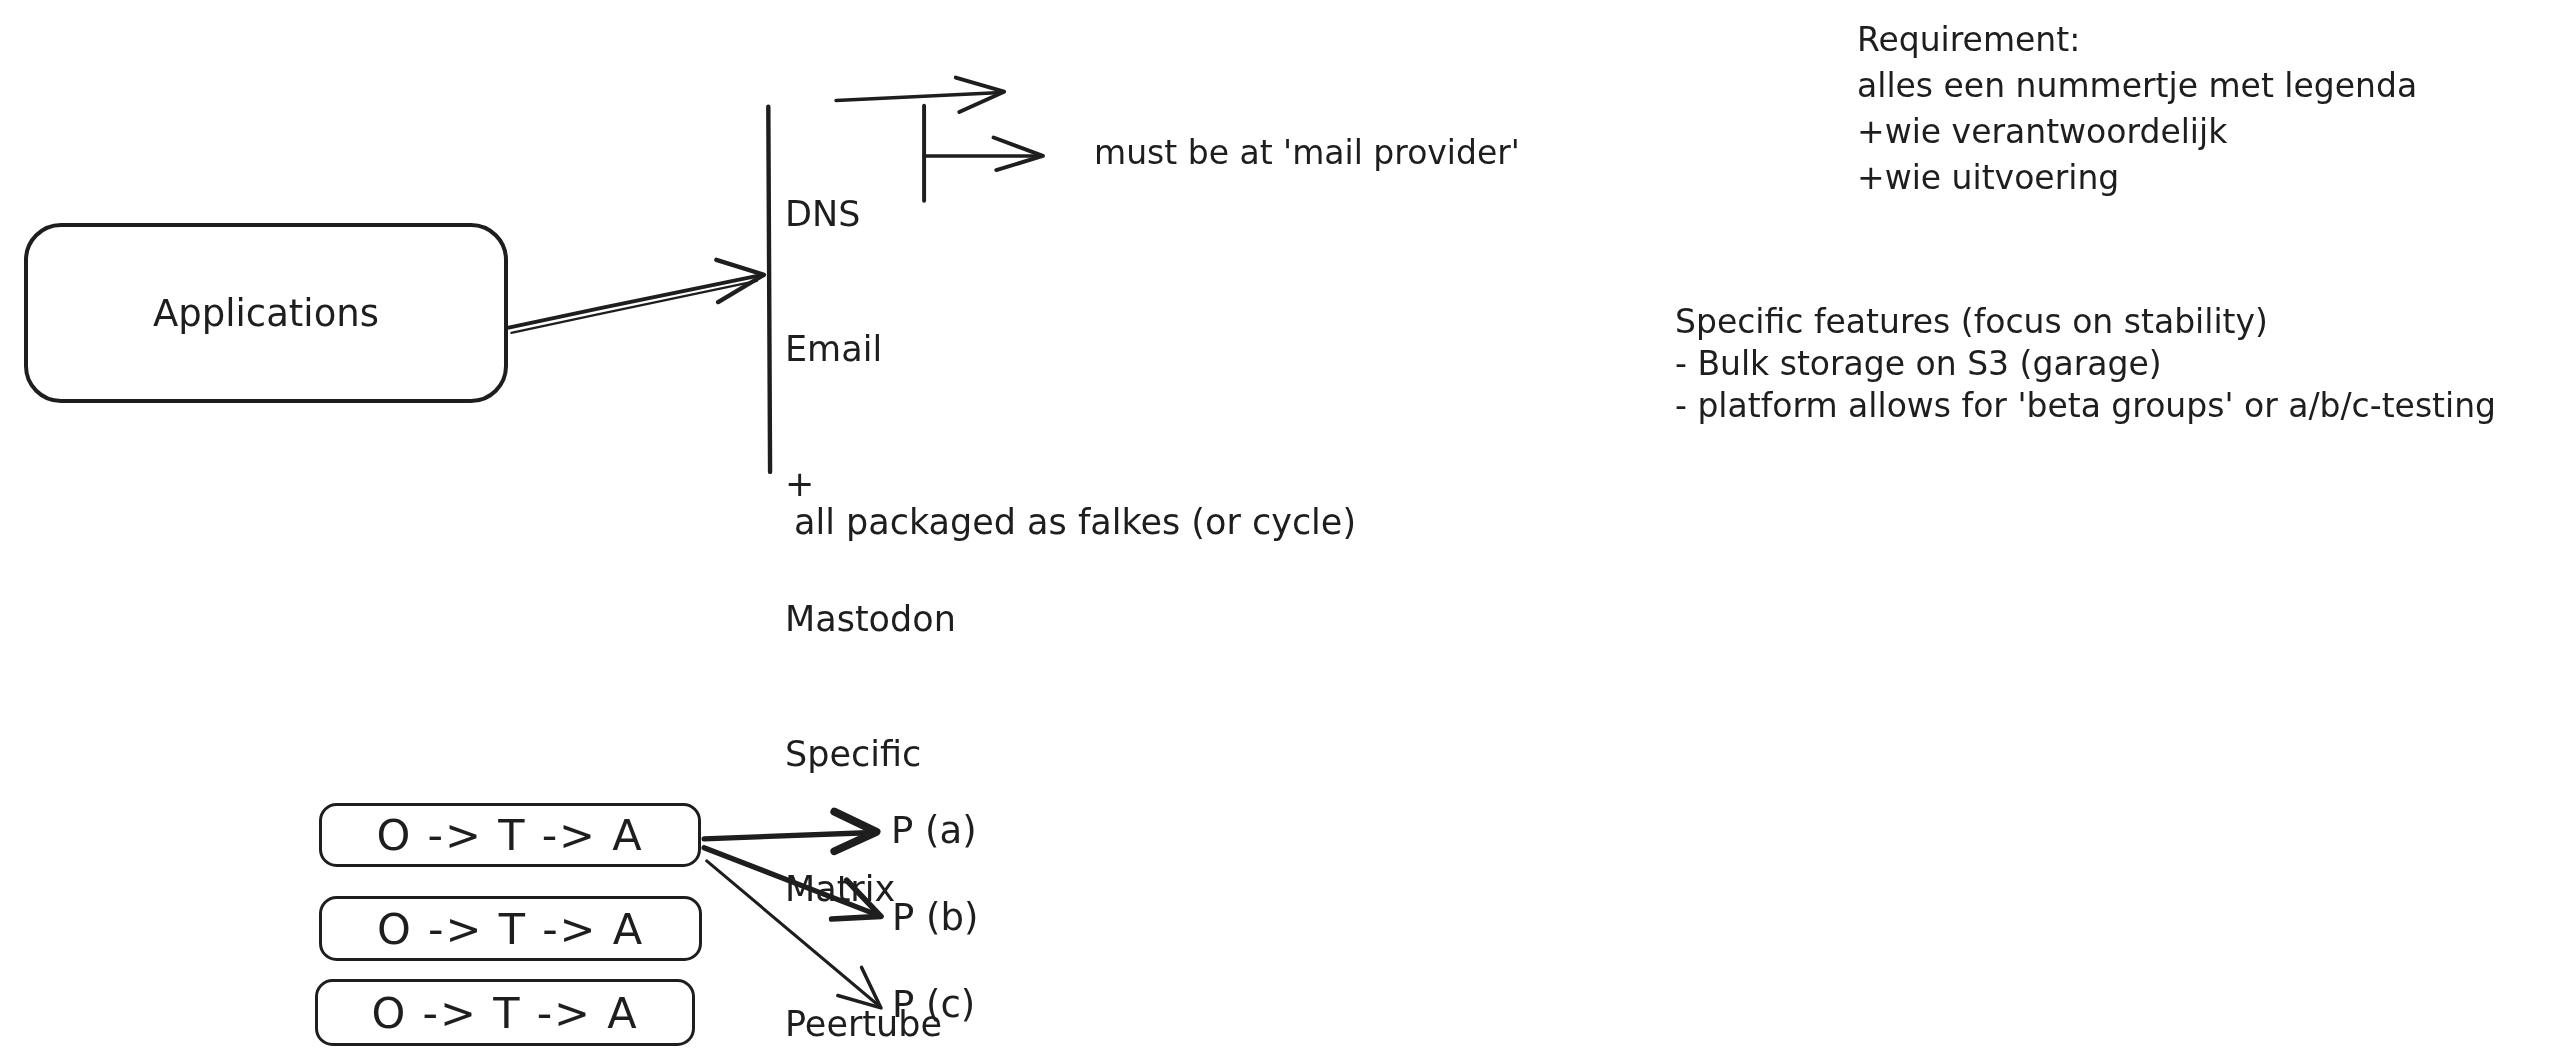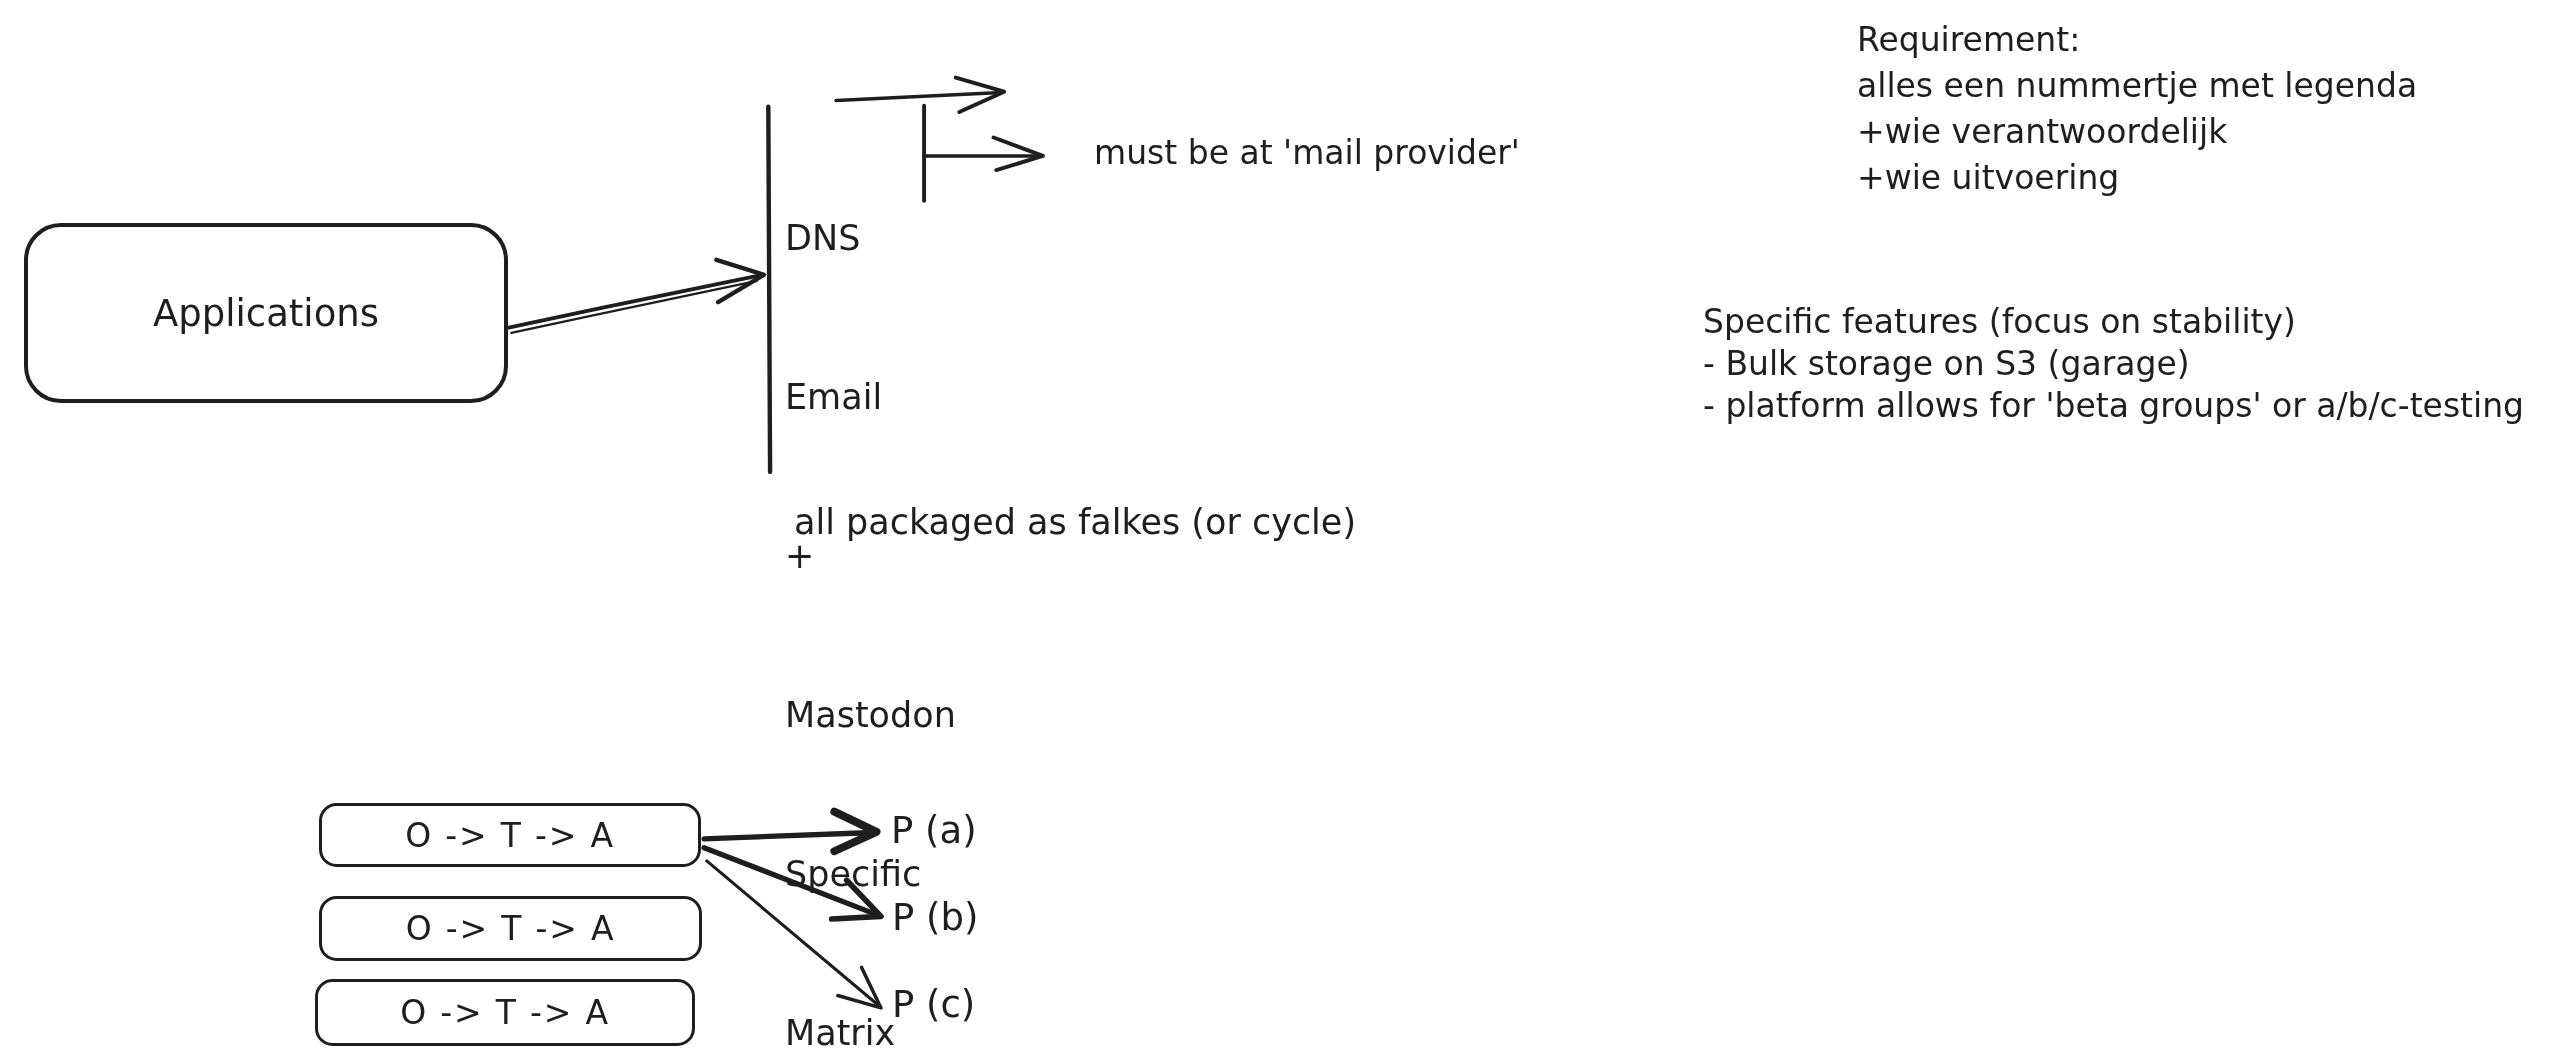--- a/index.html
+++ b/index.html
@@ -15,28 +15,28 @@
   .shape-box{
     position:absolute;
     border:3.5px solid #1e1e1e;
     background:#ffffff;
     display:flex;align-items:center;justify-content:center;
     box-sizing:border-box;
   }
   .applications-box{border-radius:37px;border-width:4.4px;}
   .pipeline-box{border-radius:17.6px;}
   .box-label{font-size:37px;white-space:pre;}
-  .pipeline-label{font-size:33px;letter-spacing:1.8px;white-space:pre;text-align:center;}
+  .pipeline-label{font-size:43px;letter-spacing:1.8px;white-space:pre;text-align:center;}
   .svc-list{line-height:45px;font-size:35px;white-space:pre;}
-  .svc-list div{height:45px;margin-top:24px;}
+  .svc-list div{height:45px;}
   .note{white-space:pre;}
   .note-lines div{display:flex;align-items:center;white-space:pre;}
   .req-lines{font-size:33px;}
   .req-lines div{height:46px;}
-  .feat-lines{font-size:33px;margin-left:28px;}
+  .feat-lines{font-size:33px;}
   .feat-lines div{height:42px;}
   .ptarget{font-size:37px;white-space:pre;}
   svg.wire{position:absolute;left:0;top:0;}
   svg.wire path{fill:none;stroke:#1e1e1e;stroke-linecap:round;stroke-linejoin:round;}
 </style>
 </head>
 <body>
 
 <div class="canvas">
 

